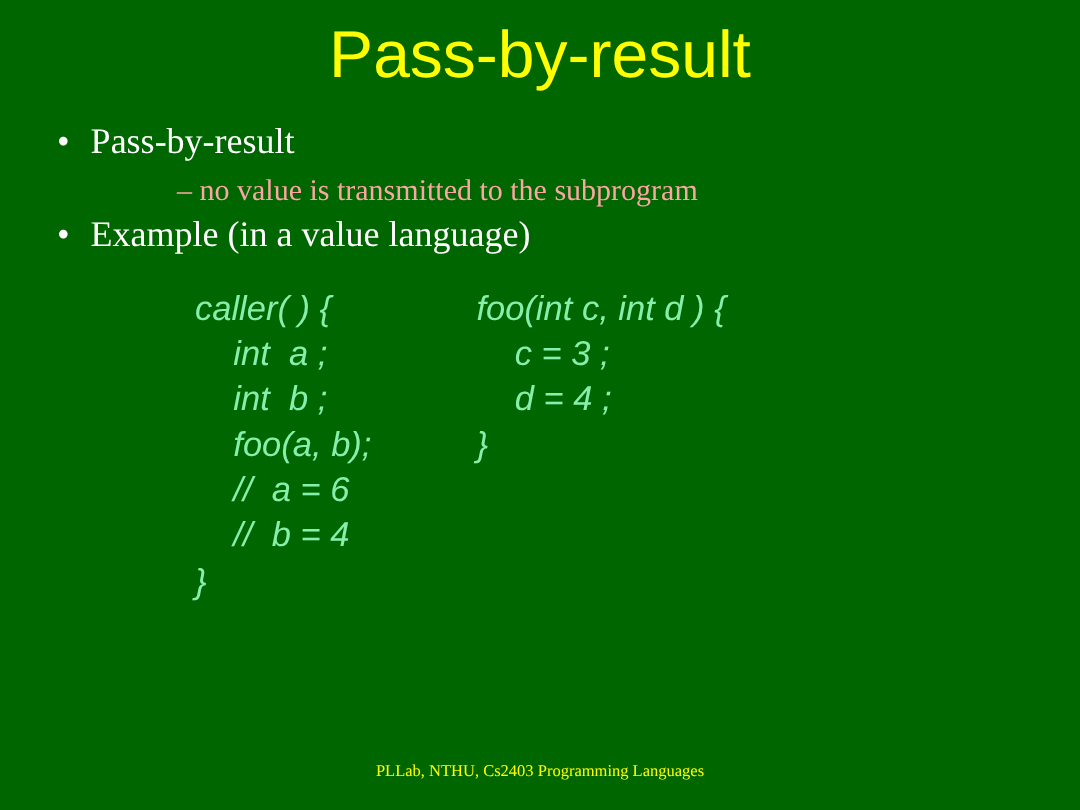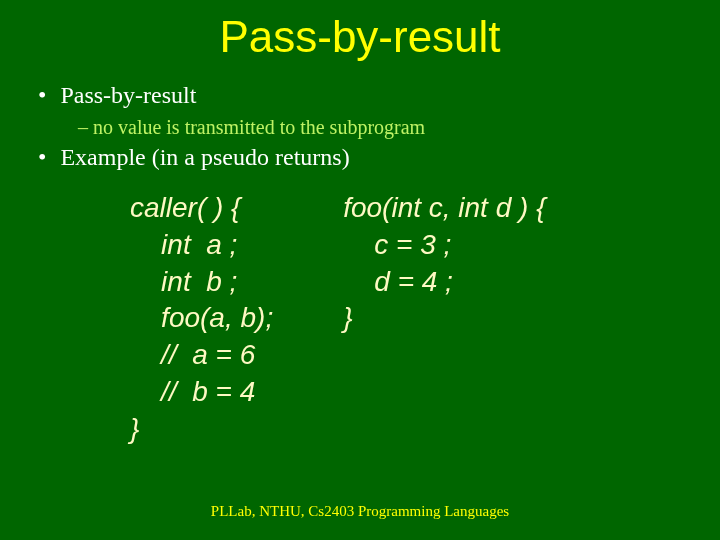--- a/index.html
+++ b/index.html
@@ -33,64 +33,64 @@
     margin-bottom: 6px;
     line-height: 1.25;
   }
   .bullet-l1::before {
     content: "• ";
     margin-left: -22px;
     padding-right: 8px;
   }
   .bullet-l2 {
     font-size: 20px;
-    color: #bef264;
-    margin-left: 46px;
+    color: #fca5a5;
+    margin-left: 86px;
     margin-bottom: 2px;
     text-indent: -18px;
     line-height: 1.18;
   }
   .bullet-l2::before {
     content: "– ";
   }
   .code-row {
     display: flex;
     margin-top: 18px;
     margin-left: 80px;
     gap: 70px;
   }
   .code-col {
     font-family: Arial, Helvetica, sans-serif;
     font-style: italic;
-    font-size: 28px;
-    color: #fef9c3;
+    font-size: 23px;
+    color: #86efac;
     white-space: pre;
     line-height: 1.32;
   }
   .footer {
     position: absolute;
     bottom: 20px;
     width: 100%;
     left: 0;
     text-align: center;
-    font-size: 15px;
+    font-size: 11px;
     color: #ffff00;
     font-family: "Times New Roman", Times, serif;
   }
 </style>
 </head>
 <body>
 
 <div class="slide">
 
   <h1 class="title">Pass-by-result</h1>
 
   <div class="bullet-l1">Pass-by-result</div>
   <div class="bullet-l2">no value is transmitted to the subprogram</div>
-  <div class="bullet-l1">Example (in a pseudo returns)</div>
+  <div class="bullet-l1">Example (in a value language)</div>
 
   <div class="code-row">
     <div class="code-col">caller( ) {
     int  a ;
     int  b ;
     foo(a, b);
     //  a = 6
     //  b = 4
 }</div>
     <div class="code-col">foo(int c, int d ) {

